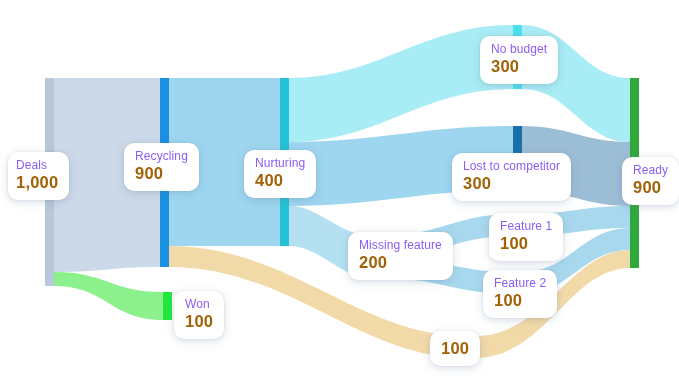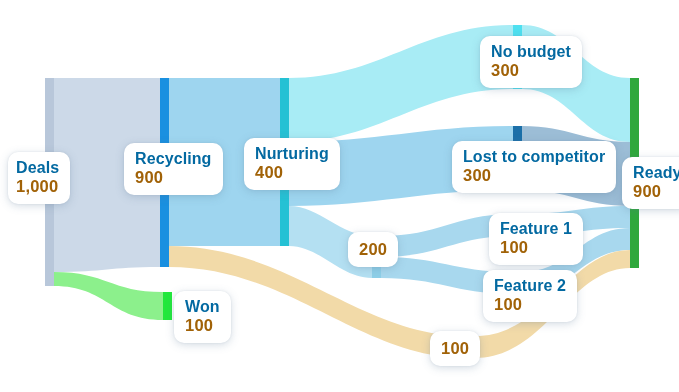--- a/index.html
+++ b/index.html
@@ -29,23 +29,23 @@
     background: #ffffff;
     border-radius: 10px;
     padding: 7px 11px 8px 11px;
     box-shadow: 0 2px 9px rgba(90, 120, 150, 0.26), 0 0 2px rgba(120,140,160,0.18);
     line-height: 1.08;
     white-space: nowrap;
     box-sizing: border-box;
   }
   .node-label .nl-name {
     display: block;
-    font-size: 16px;
-    color: #0369a1;
-    font-weight: 700;
+    font-size: 12px;
+    color: #8b5cf6;
+    font-weight: 400;
     letter-spacing: 0.1px;
   }
   .node-label .nl-value {
     display: block;
     font-size: 16.5px;
     color: #a16207;
     font-weight: bold;
     margin-top: 2px;
     letter-spacing: 0.2px;
   }
@@ -110,35 +110,36 @@
   <div class="node-label" style="left:124px; top:143px;">
     <span class="nl-name">Recycling</span>
     <span class="nl-value">900</span>
   </div>
 
   <div class="node-label" style="left:174px; top:291px;">
     <span class="nl-name">Won</span>
     <span class="nl-value">100</span>
   </div>
 
-  <div class="node-label" style="left:244px; top:138px;">
+  <div class="node-label" style="left:244px; top:150px;">
     <span class="nl-name">Nurturing</span>
     <span class="nl-value">400</span>
   </div>
 
   <div class="node-label" style="left:348px; top:232px;">
+    <span class="nl-name">Missing feature</span>
     <span class="nl-value">200</span>
   </div>
 
   <div class="node-label" style="left:480px; top:36px;">
     <span class="nl-name">No budget</span>
     <span class="nl-value">300</span>
   </div>
 
-  <div class="node-label" style="left:452px; top:141px;">
+  <div class="node-label" style="left:452px; top:153px;">
     <span class="nl-name">Lost to competitor</span>
     <span class="nl-value">300</span>
   </div>
 
   <div class="node-label" style="left:489px; top:213px;">
     <span class="nl-name">Feature 1</span>
     <span class="nl-value">100</span>
   </div>
 
   <div class="node-label" style="left:483px; top:270px;">

